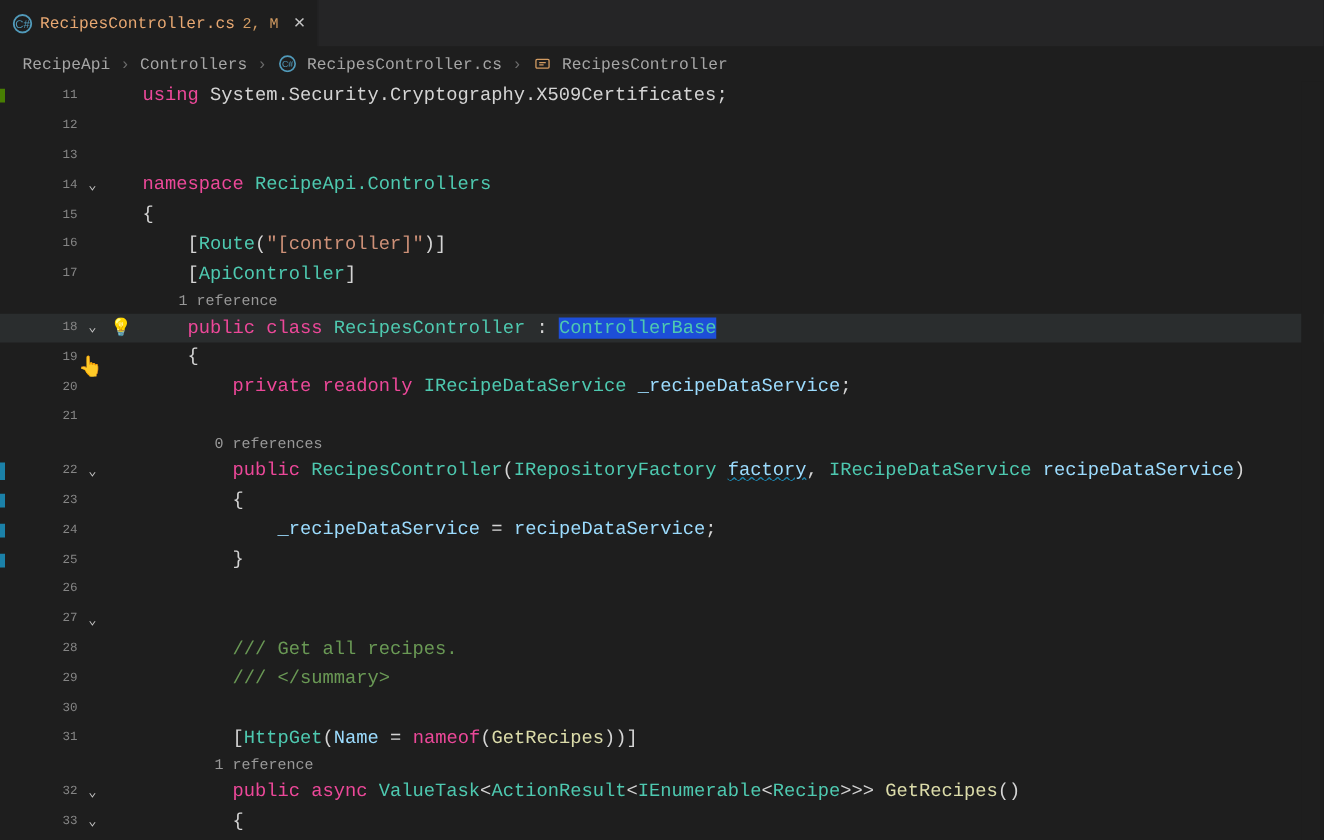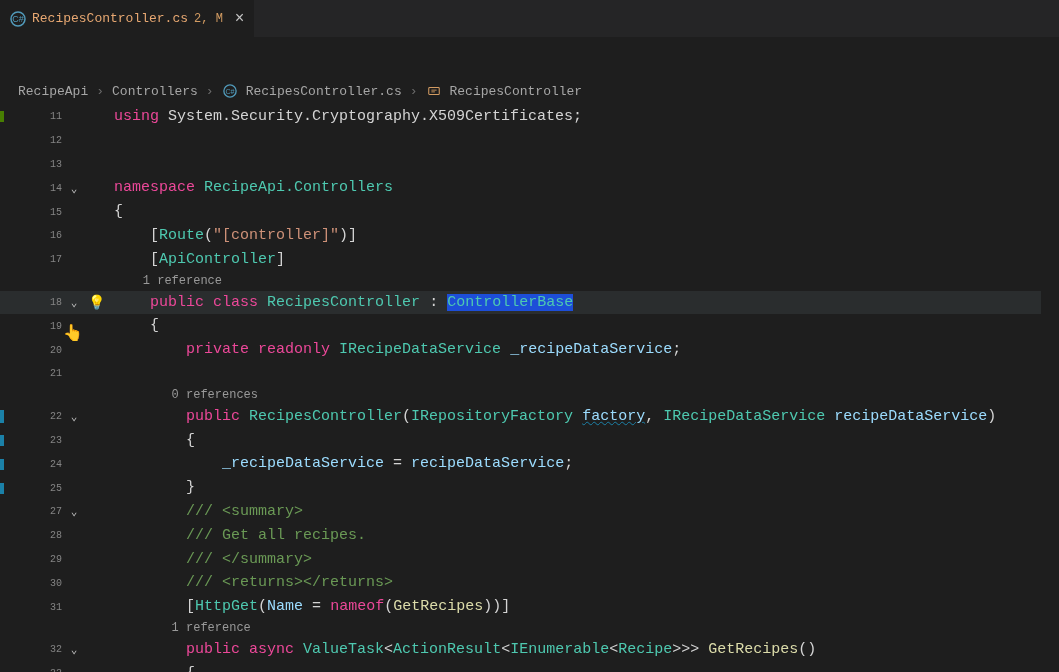--- a/index.html
+++ b/index.html
@@ -32,21 +32,20 @@
 .tab-status { color: #d29b62; font-size: 12px; font-weight: normal; }
 .tab-close { color: #c5c5c5; font-size: 16px; margin-left: 6px; }
 .breadcrumb {
   height: 28px;
   display: flex;
   align-items: center;
   padding: 0 18px;
   gap: 4px;
   font-size: 13px;
   color: #cccccc;
-  margin-top: 40px;
 }
 .bc-item { color: #a6a6a6; cursor: pointer; }
 .bc-sep { color: #6b6b6b; padding: 0 4px; }
 .bc-icon { width:16px; height:16px; display:inline-flex; align-items:center; justify-content:center; margin-right:4px; vertical-align:middle; }
 .editor {
   position: relative;
   height: calc(672px - 37px - 28px);
   overflow: hidden;
 }
 .line {
@@ -313,27 +312,33 @@
 
   <div class="line">
     <div class="gutter">
         <div class="change-bar change-modified"></div>
         <span class="ln">25</span>
         <span class="fold"></span>
       </div>
     <div class="code">        <span class="punc">}</span></div>
   </div>
 
+  <div class="line">
+    <div class="gutter">
+        <span class="ln">26</span>
+        <span class="fold"></span>
+      </div>
+    <div class="code"></div>
+  </div>
 
   <div class="line">
     <div class="gutter">
         <span class="ln">27</span>
         <span class="fold">⌄</span>
       </div>
-    <div class="code">        <span class="cmt">/// &lt;summary&gt;</span></div>
   </div>
 
   <div class="line">
     <div class="gutter">
         <span class="ln">28</span>
         <span class="fold"></span>
       </div>
     <div class="code">        <span class="cmt">/// Get all recipes.</span></div>
   </div>
 
@@ -343,21 +348,20 @@
         <span class="fold"></span>
       </div>
     <div class="code">        <span class="cmt">/// &lt;/summary&gt;</span></div>
   </div>
 
   <div class="line">
     <div class="gutter">
         <span class="ln">30</span>
         <span class="fold"></span>
       </div>
-    <div class="code">        <span class="cmt">/// &lt;returns&gt;&lt;/returns&gt;</span></div>
   </div>
 
   <div class="line">
     <div class="gutter">
         <span class="ln">31</span>
         <span class="fold"></span>
       </div>
     <div class="code">        <span class="punc">[</span><span class="cls">HttpGet</span><span class="punc">(</span><span class="prm">Name</span> <span class="punc">=</span> <span class="kw">nameof</span><span class="punc">(</span><span class="mth">GetRecipes</span><span class="punc">)</span><span class="punc">)]</span></div>
   </div>
 

